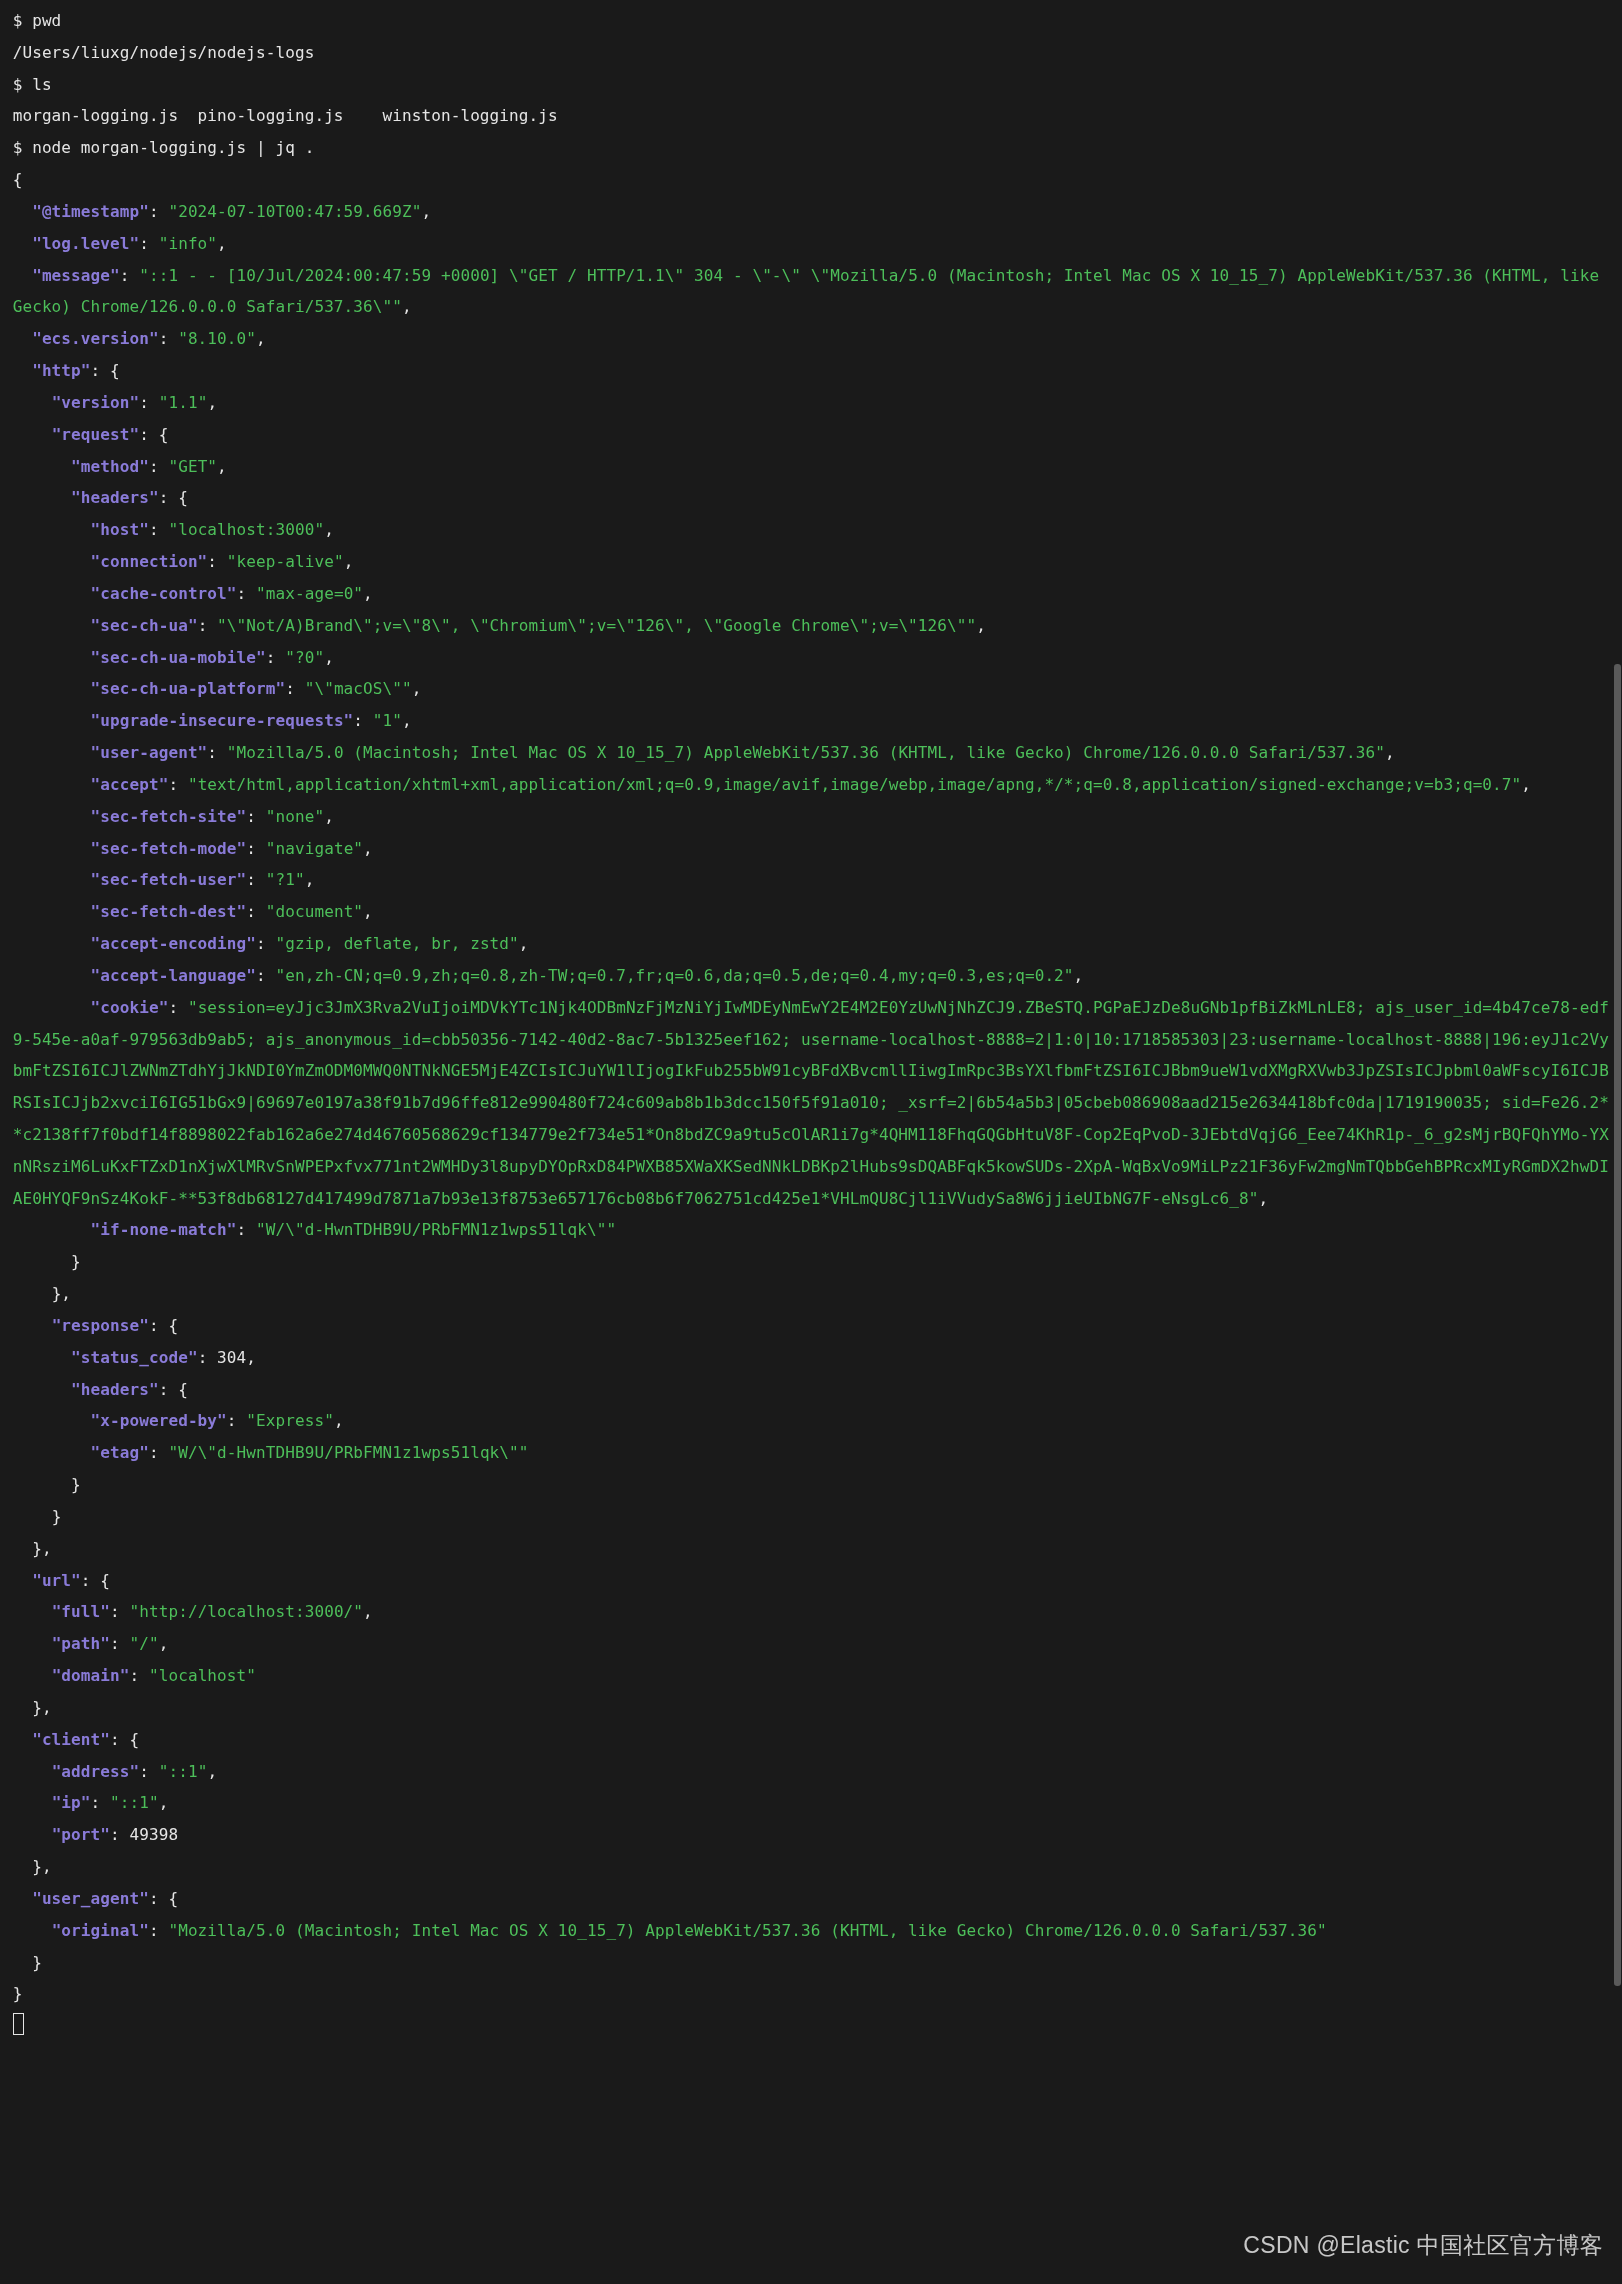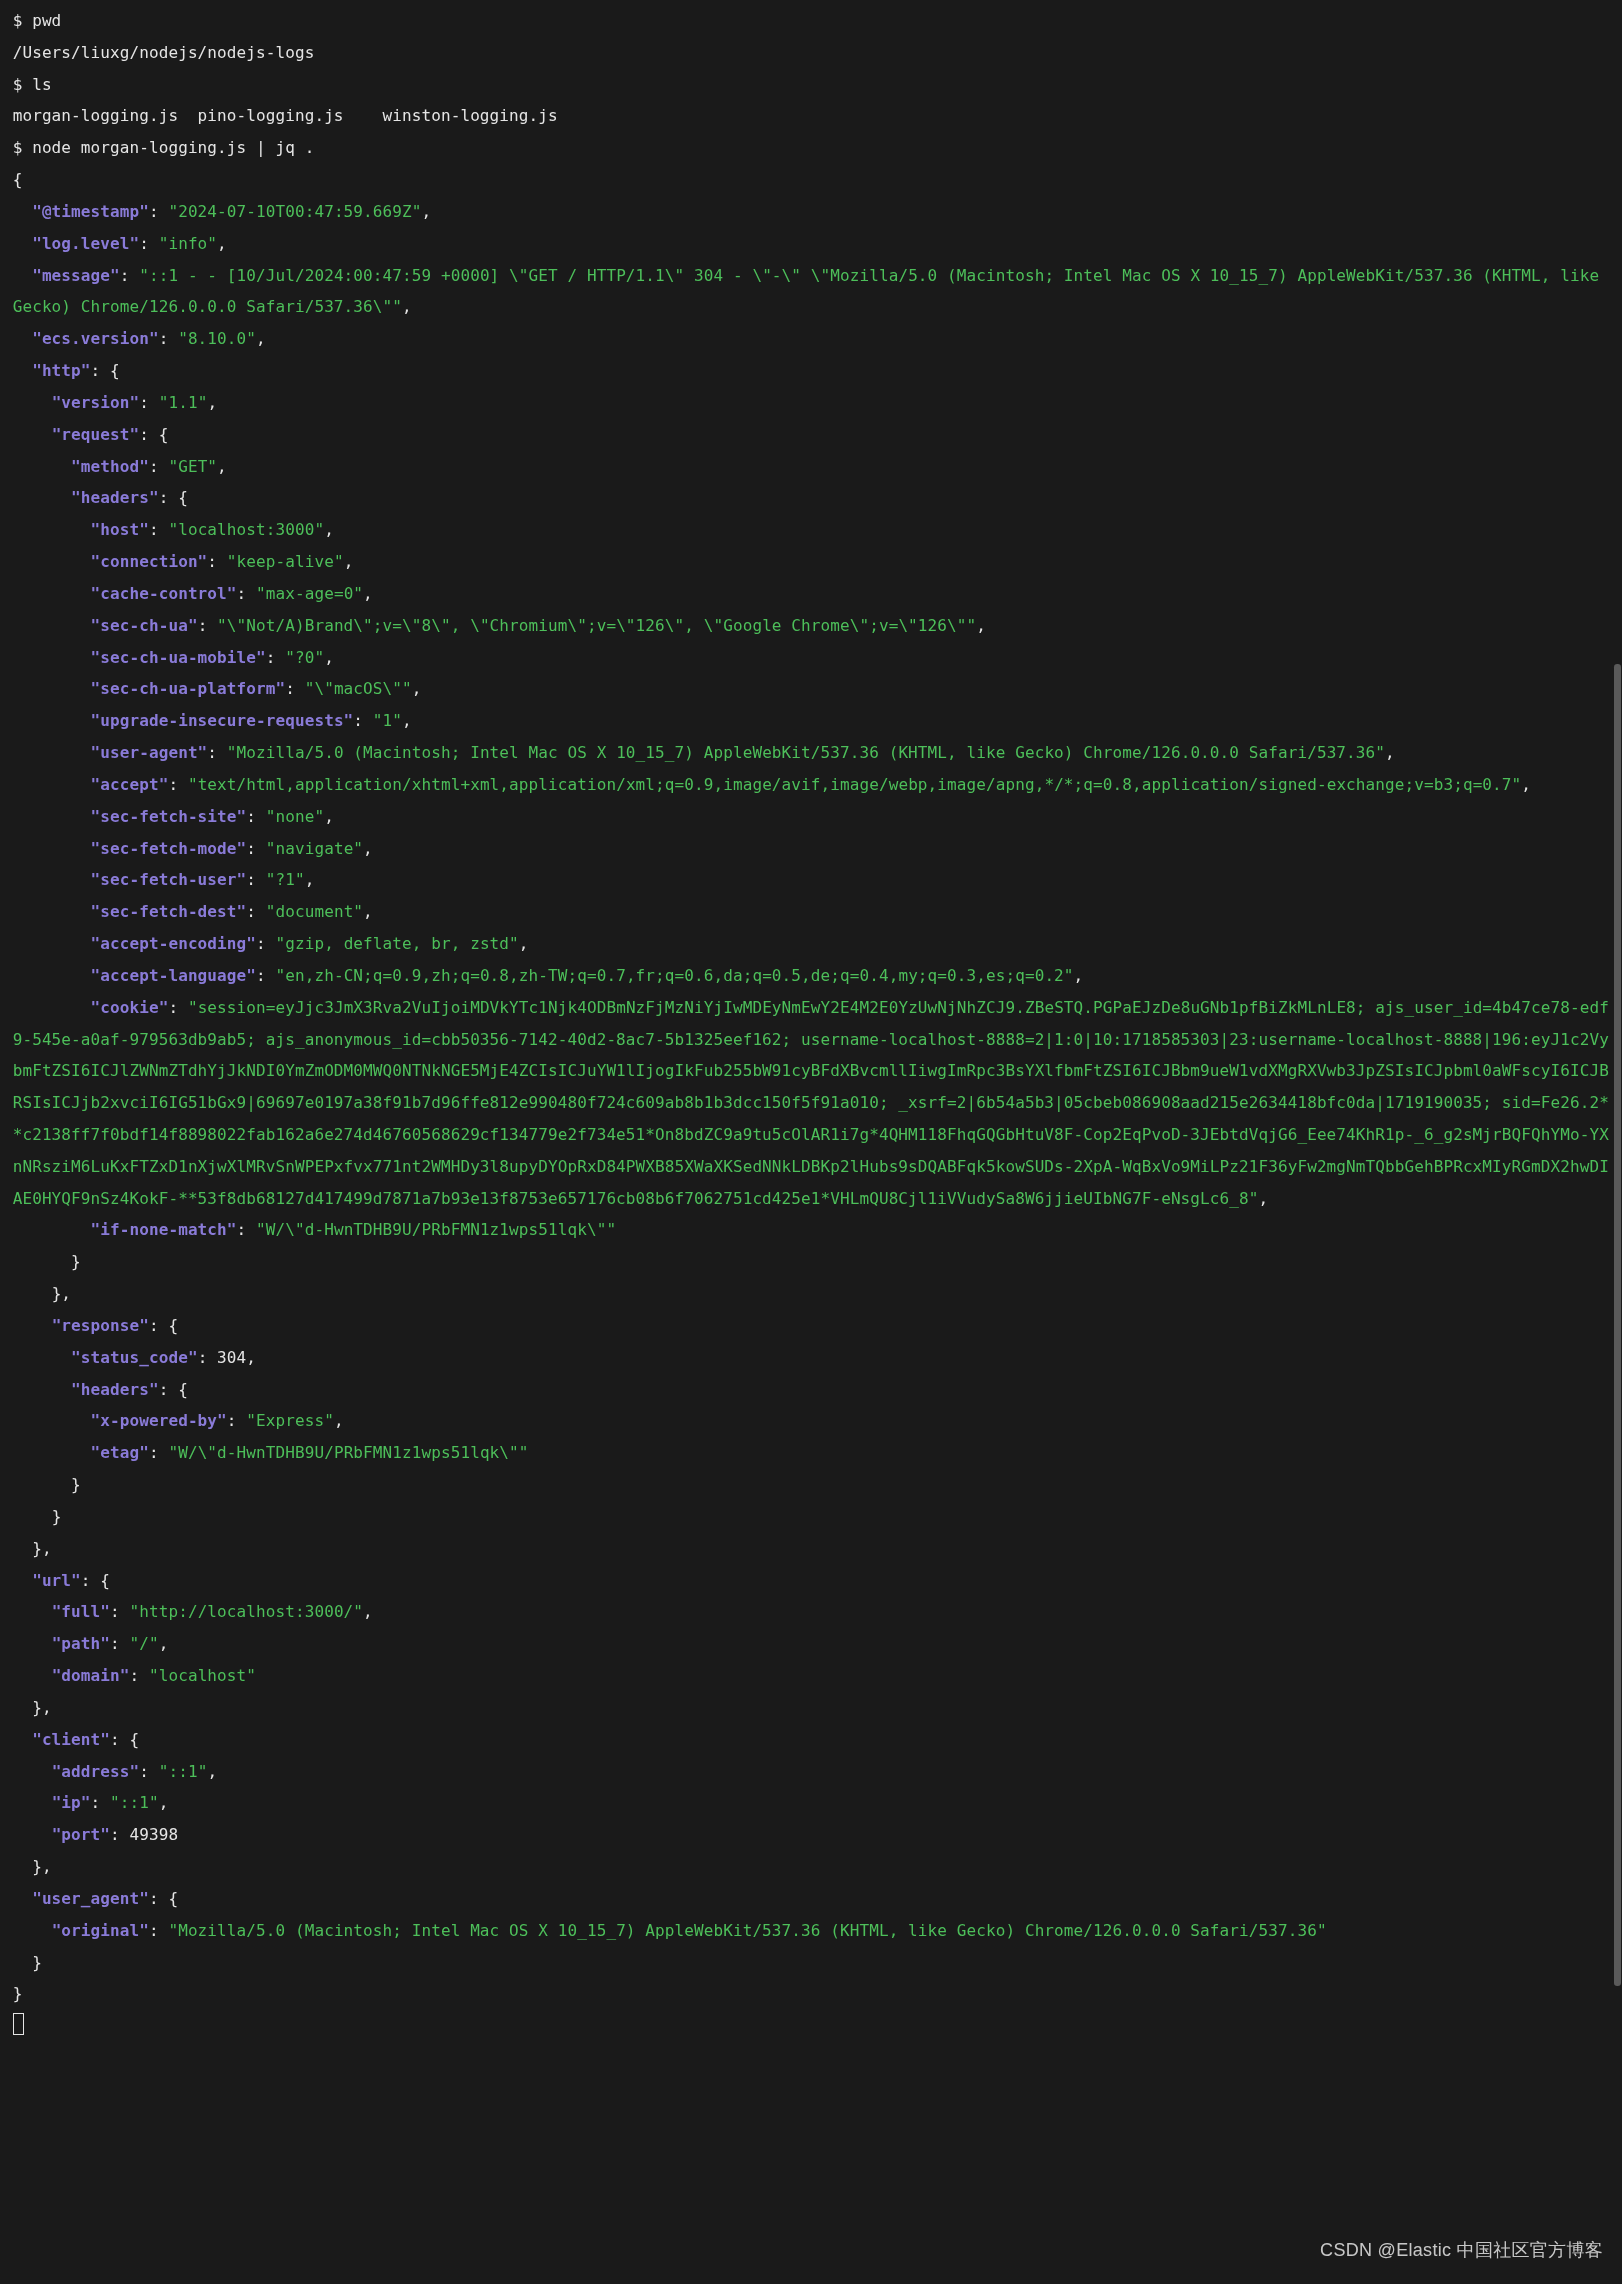--- a/index.html
+++ b/index.html
@@ -36,21 +36,21 @@
   .k { color: #8a7bd8; font-weight: 600; }
   .s { color: #4dbf5a; }
   .p { color: #e5e5e5; }
   .n { color: #e5e5e5; }
   .watermark {
     position: absolute;
     right: 19px;
     bottom: 15px;
     color: rgba(230,230,230,0.85);
     font-family: -apple-system, BlinkMacSystemFont, "Segoe UI", sans-serif;
-    font-size: 18px;
+    font-size: 23px;
     letter-spacing: 0.3px;
     pointer-events: none;
   }
   .cursor {
     display:inline-block;
     width: 8.9px;
     height: 20px;
     border: 1.3px solid #e5e5e5;
     vertical-align: -3.8px;
   }

